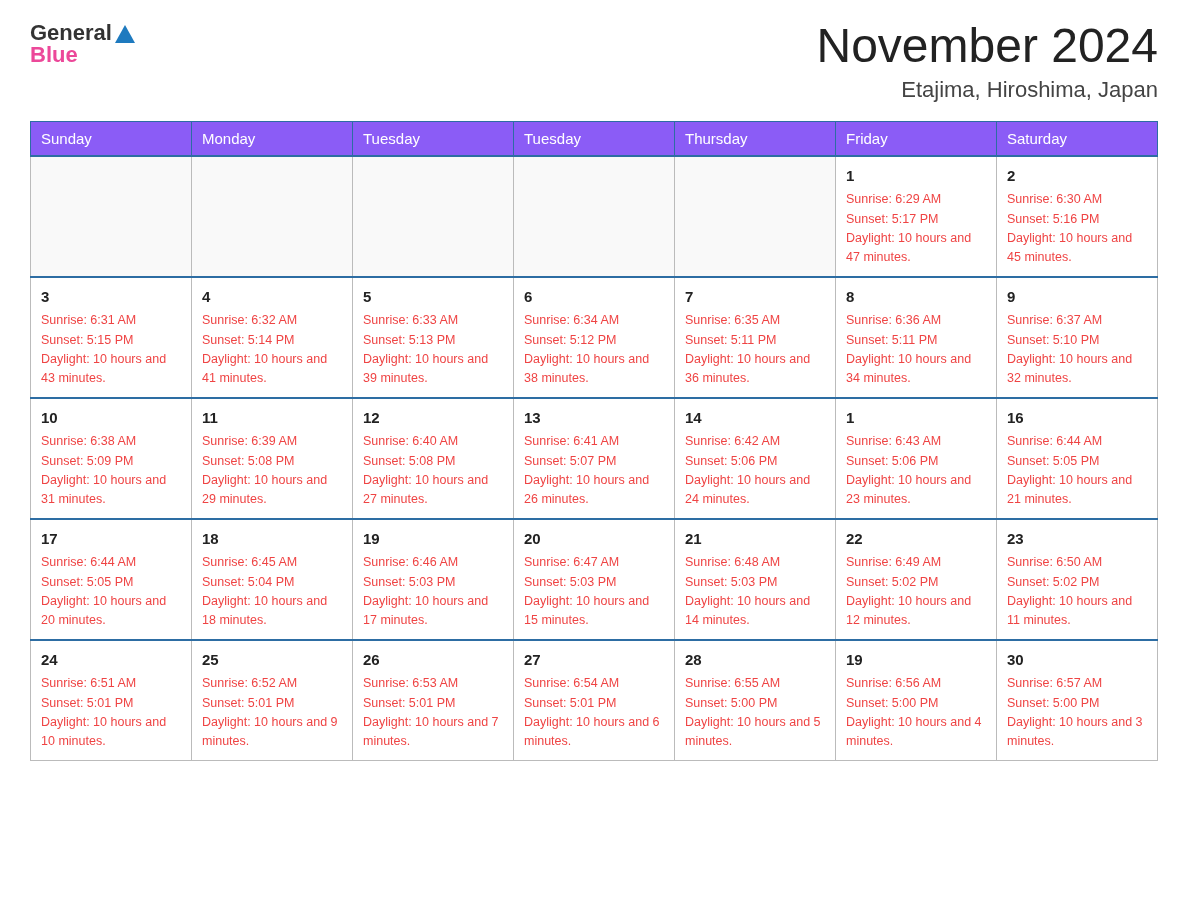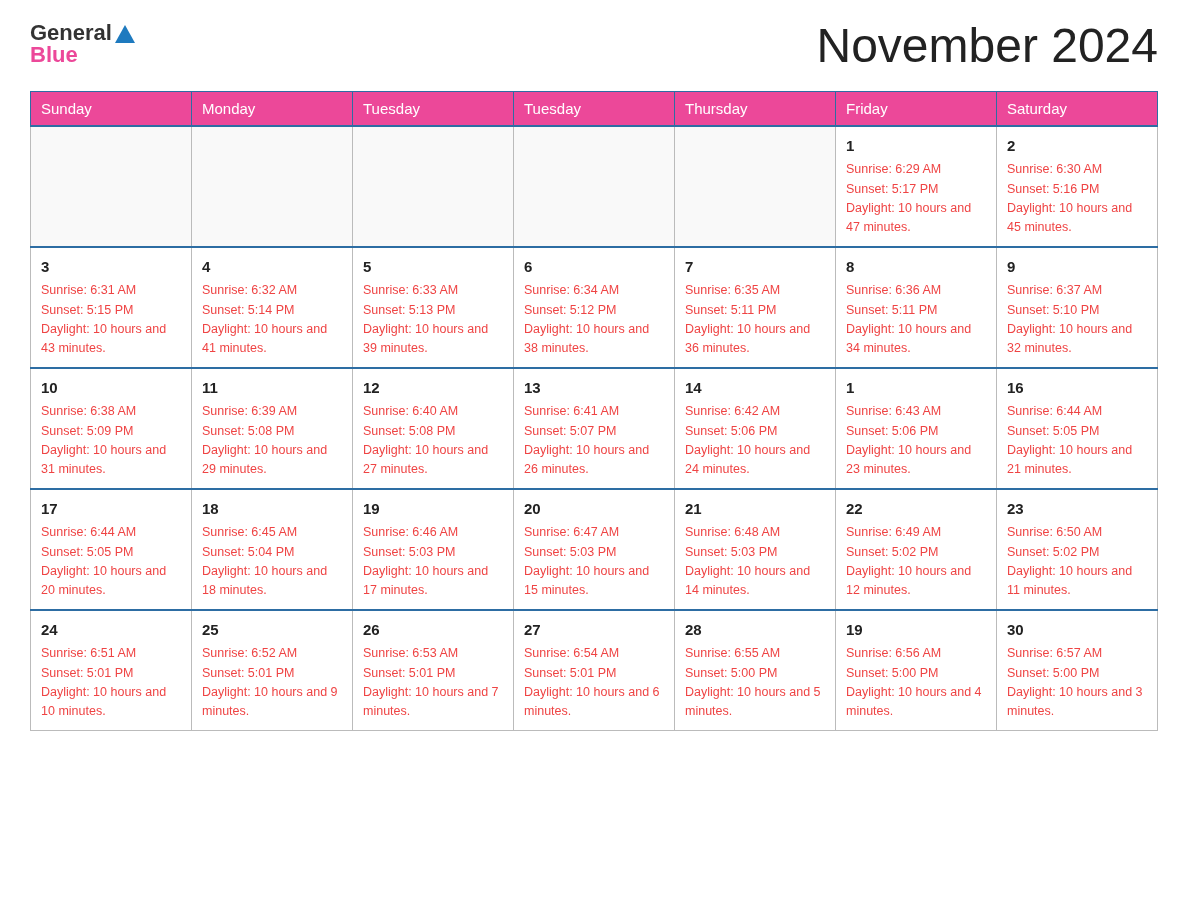--- a/index.html
+++ b/index.html
@@ -60,21 +60,21 @@
       font-size: 22px;
       color: #444;
       margin-top: 4px;
     }
     .calendar {
       width: 100%;
       border-collapse: collapse;
       border: 1px solid #aaa;
     }
     .calendar th {
-      background-color: #ec4899;
+      background-color: #8b5cf6;
       color: #fff;
       font-size: 15px;
       font-weight: normal;
       padding: 8px 10px;
       text-align: left;
       border: 1px solid #2d6da3;
     }
     .calendar td {
       vertical-align: top;
       border: 1px solid #bbb;
@@ -108,20 +108,21 @@
 
 <div class="header">
   <div class="logo">
     <div>
       <span class="logo-text-general">General</span><span class="logo-triangle"></span>
       <span class="logo-blue">Blue</span>
     </div>
   </div>
   <div class="title-block">
     <div class="month-title">November 2024</div>
+    <div class="location-title">Etajima, Hiroshima, Japan</div>
   </div>
 </div>
 
 <table class="calendar">
   <thead>
     <tr>
         <th>Sunday</th>
         <th>Monday</th>
         <th>Tuesday</th>
         <th>Tuesday</th>

